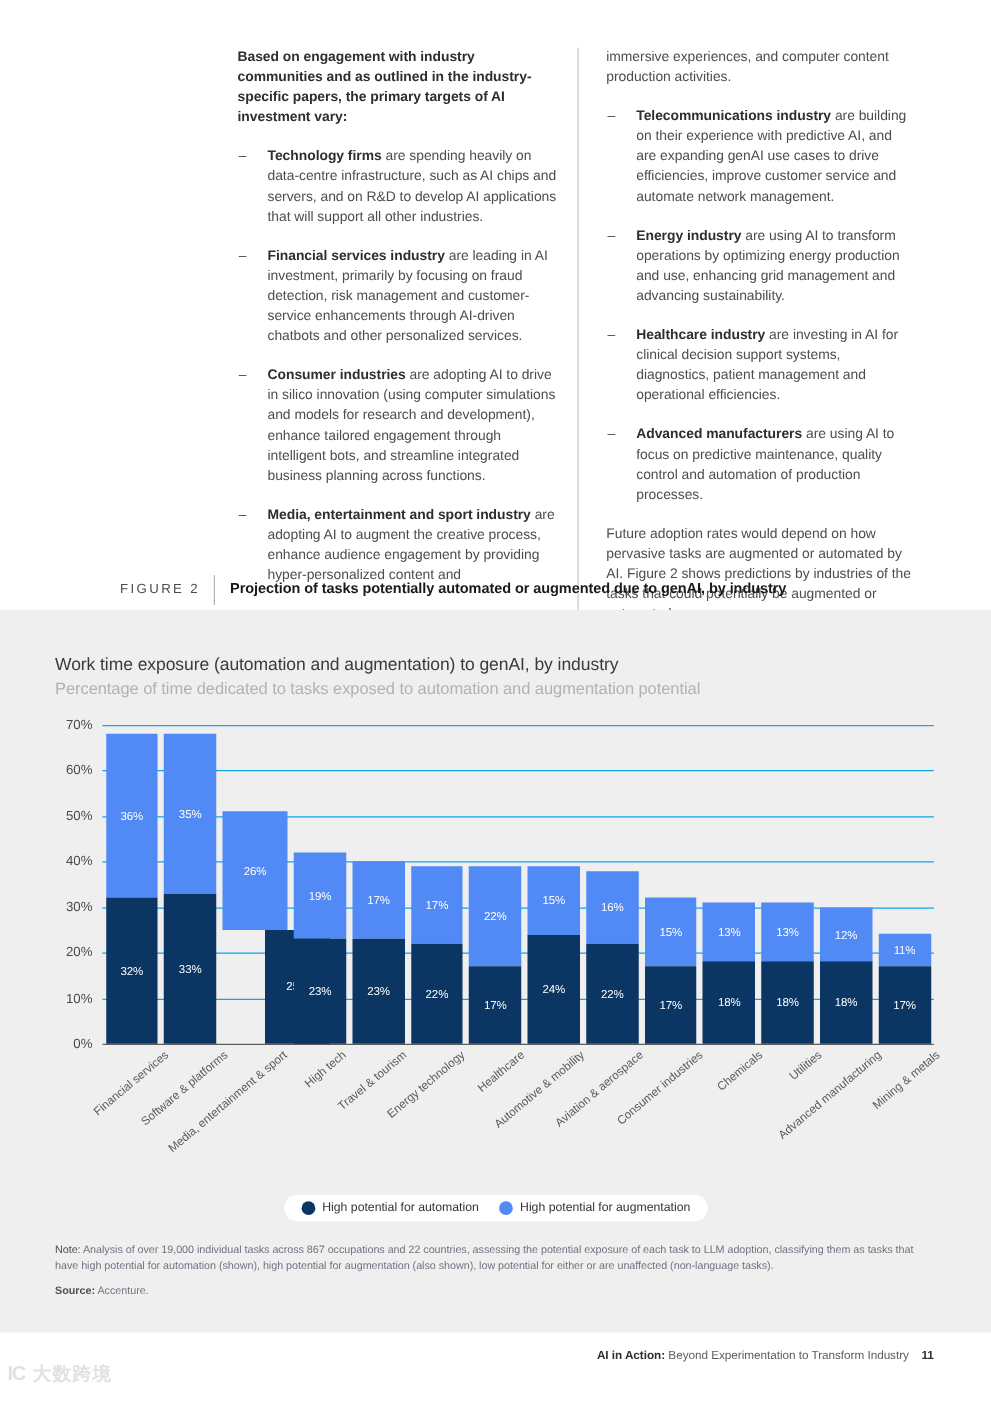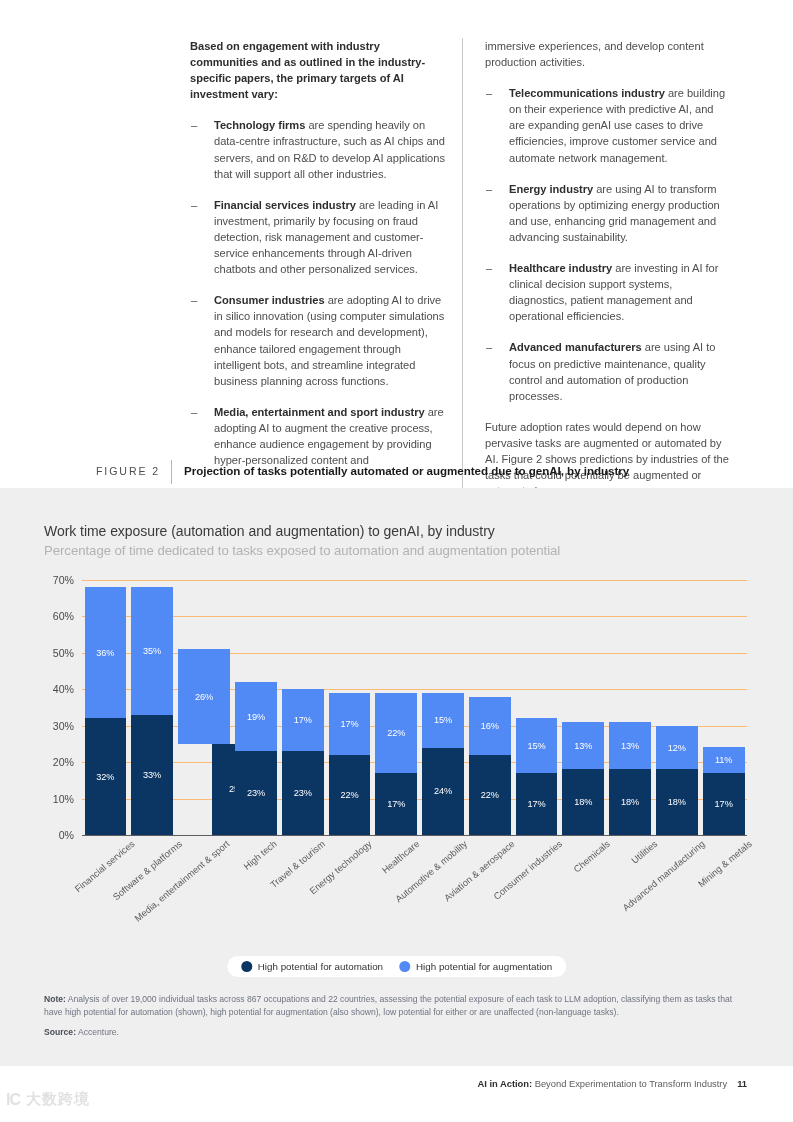--- a/index.html
+++ b/index.html
@@ -91,21 +91,21 @@
   }
 
   
   .plot {
     position: absolute;
     left: 82px; top: 92px;
     width: 665px; height: 255px;
   }
   .gridline {
     position: absolute; left: 0; width: 100%;
-    height: 1px; background: #fdba74;
+    height: 1px; background: #0ea5e9;
   }
   .gridline.axis { background: #5c5c5c; height: 1px; }
   .ytick {
     position: absolute;
     right: 100%; margin-right: 8px;
     transform: translateY(-50%);
     font-size: 10.6px; color: #4a4a4a; white-space: nowrap;
   }
   .bars {
     position: absolute; left: 0; bottom: 0;
@@ -159,21 +159,21 @@
   .legend-item span.lbl { font-size: 9.8px; color: #333; }
 
   
   .notes {
     position: absolute; left: 44px; top: 505px; width: 700px;
   }
   .note-line {
     font-size: 8.6px; line-height: 12.6px; color: #6f7480;
     letter-spacing: -0.02px;
   }
-  .note-line b { color: #4a4f58; font-weight: bold; }
+  .note-line b { color: #4a4f58; font-weight: normal; }
   .source-line {
     margin-top: 8px;
     font-size: 8.6px; line-height: 12.6px; color: #6f7480;
   }
   .source-line b { color: #4a4f58; font-weight: bold; }
 
   
   .footer {
     position: absolute; right: 46px; top: 1078px;
     font-size: 9.4px; color: #5c5c5c; letter-spacing: -0.02px;
@@ -202,21 +202,21 @@
       <p class="intro">Based on engagement with industry communities and as outlined in the industry-specific papers, the primary targets of AI investment vary:</p>
       <ul class="bullets">
         <li><span class="dash">–</span><b>Technology firms</b><span> are spending heavily on data-centre infrastructure, such as AI chips and servers, and on R&amp;D to develop AI applications that will support all other industries.</span></li>
         <li><span class="dash">–</span><b>Financial services industry</b><span> are leading in AI investment, primarily by focusing on fraud detection, risk management and customer-service enhancements through AI-driven chatbots and other personalized services.</span></li>
         <li><span class="dash">–</span><b>Consumer industries</b><span> are adopting AI to drive in silico innovation (using computer simulations and models for research and development), enhance tailored engagement through intelligent bots, and streamline integrated business planning across functions.</span></li>
         <li><span class="dash">–</span><b>Media, entertainment and sport industry</b><span> are adopting AI to augment the creative process, enhance audience engagement by providing hyper-personalized content and</span></li>
       </ul>
     </div>
 
     <div class="col right">
-      <p class="cont-para">immersive experiences, and develop content production activities.</p>
+      <p class="cont-para">immersive experiences, and computer content production activities.</p>
       <ul class="bullets">
         <li><span class="dash">–</span><b>Telecommunications industry</b><span> are building on their experience with predictive AI, and are expanding genAI use cases to drive efficiencies, improve customer service and automate network management.</span></li>
         <li><span class="dash">–</span><b>Energy industry</b><span> are using AI to transform operations by optimizing energy production and use, enhancing grid management and advancing sustainability.</span></li>
         <li><span class="dash">–</span><b>Healthcare industry</b><span> are investing in AI for clinical decision support systems, diagnostics, patient management and operational efficiencies.</span></li>
         <li><span class="dash">–</span><b>Advanced manufacturers</b><span> are using AI to focus on predictive maintenance, quality control and automation of production processes.</span></li>
       </ul>
       <p class="tail-para closing">Future adoption rates would depend on how pervasive tasks are augmented or automated by AI. Figure 2 shows predictions by industries of the tasks that could potentially be augmented or automated.</p>
     </div>
   </div>
 

